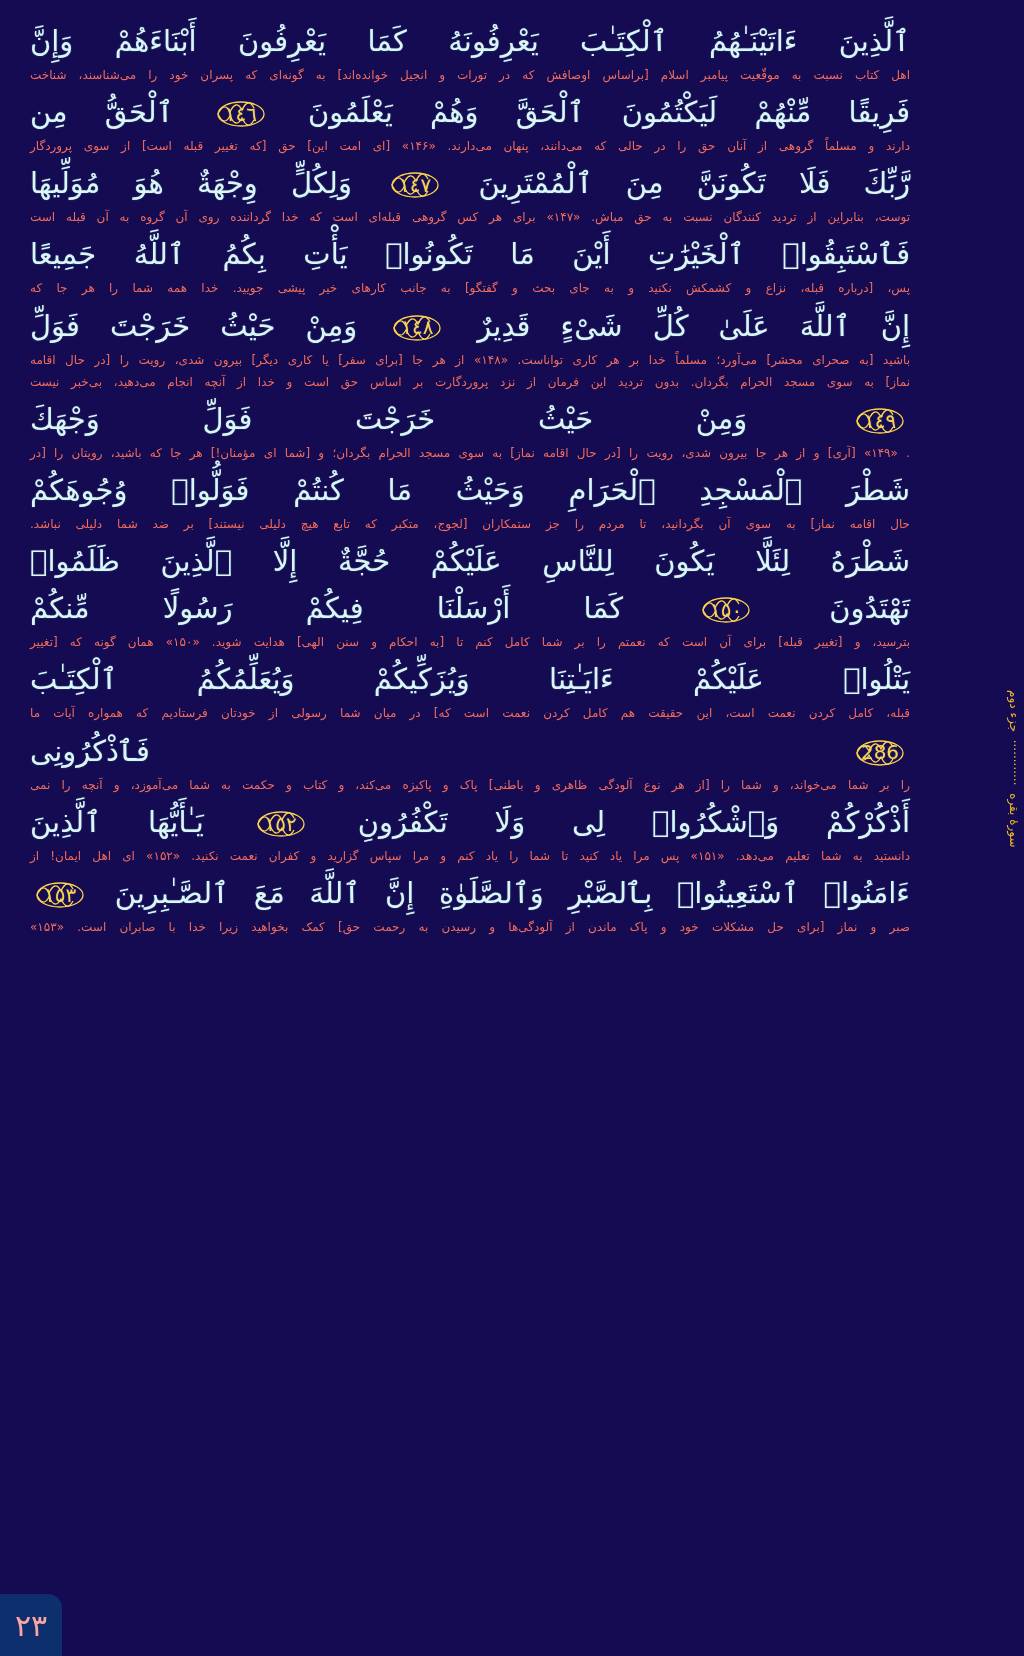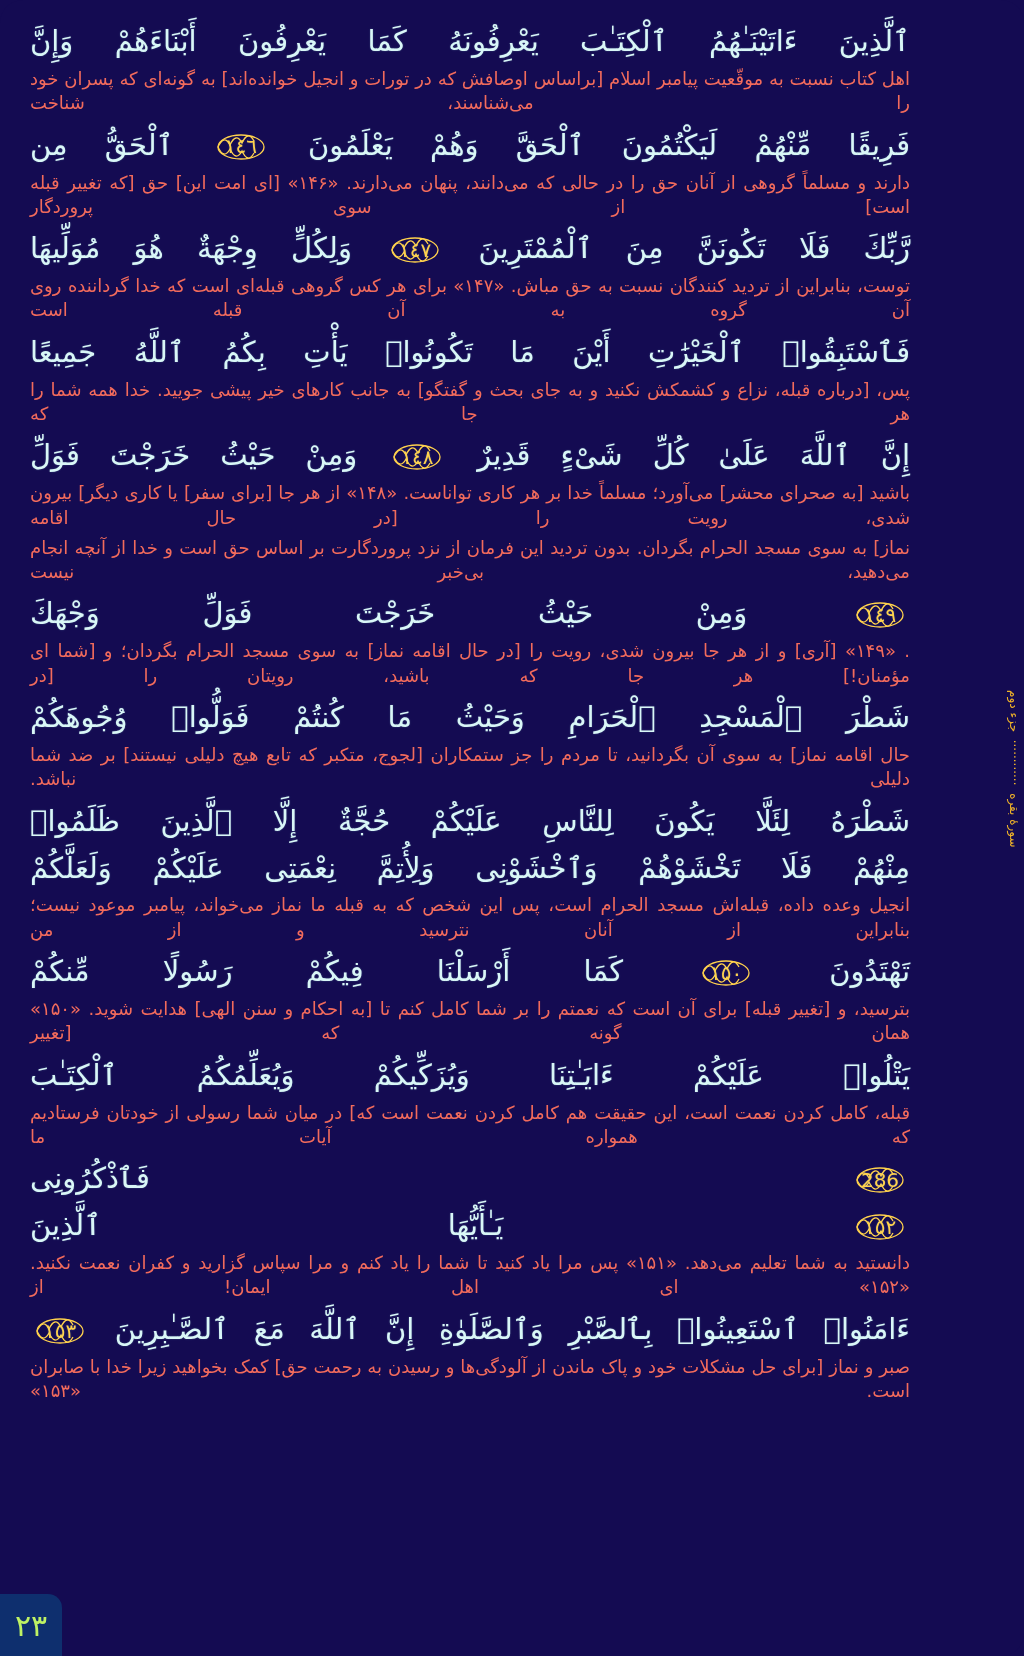--- a/index.html
+++ b/index.html
@@ -35,21 +35,21 @@
     letter-spacing:0px;
     direction:rtl;
     text-align:justify;
     text-align-last:justify;
     white-space:normal;
     text-shadow:0 0 2px rgba(180,255,255,.25);
   }
   .translation{
     color:#f26b5c;
     font-family:"DejaVu Sans", sans-serif;
-    font-size:18px;
+    font-size:12px;
     line-height:1.35;
     direction:rtl;
     text-align:justify;
     text-align-last:justify;
     margin-top:2px;
     margin-bottom:6px;
     letter-spacing:-0.2px;
   }
   .ayah-num{
     display:inline-block;
@@ -85,21 +85,21 @@
   .side-label .sep{color:#f0b429;}
   
   .page-num{
     position:absolute;
     left:0;
     bottom:0;
     width:62px;height:62px;
     background:#0e2f6e;
     border-top-right-radius:14px;
     display:flex;align-items:center;justify-content:center;
-    color:#bef264;
+    color:#fca5a5;
     font-size:30px;
     font-family:"DejaVu Sans", sans-serif;
   }
 </style>
 </head>
 <body>
 
 <div class="page">
 
   <div class="column">
@@ -191,24 +191,20 @@
 
     <div class="verse-block">
       <div class="arabic">شَطْرَ ٱلْمَسْجِدِ ٱلْحَرَامِ وَحَيْثُ مَا كُنتُمْ فَوَلُّوا۟ وُجُوهَكُمْ</div>
       <div class="translation">حال اقامه نماز] به سوی آن بگردانید، تا مردم را جز ستمکاران [لجوج، متکبر که تابع هیچ دلیلی نیستند] بر ضد شما دلیلی نباشد.</div>
     </div>
 
     <div class="verse-block">
       <div class="arabic">شَطْرَهُ لِئَلَّا يَكُونَ لِلنَّاسِ عَلَيْكُمْ حُجَّةٌ إِلَّا ٱلَّذِينَ ظَلَمُوا۟</div>
     </div>
 
-    <div class="verse-block">
-      <div class="arabic">مِنْهُمْ فَلَا تَخْشَوْهُمْ وَٱخْشَوْنِى وَلِأُتِمَّ نِعْمَتِى عَلَيْكُمْ وَلَعَلَّكُمْ</div>
-      <div class="translation">انجیل وعده داده، قبله‌اش مسجد الحرام است، پس این شخص که به قبله ما نماز می‌خواند، پیامبر موعود نیست؛ بنابراین از آنان نترسید و از من</div>
-    </div>
 
     <div class="verse-block">
       <div class="arabic">
         <span>تَهْتَدُونَ</span>
         <span class="ayah-num">
           <svg width="52" height="32" viewBox="0 0 52 32" aria-hidden="true">
             <g fill="none" stroke="#ffd24d" stroke-width="1.3">
               <ellipse cx="26" cy="16" rx="23" ry="12"></ellipse>
               <path d="M3 16 q6 -13 12 -2 q6 -13 12 -2 q6 -13 12 -2"></path>
               <path d="M3 16 q6 13 12 2 q6 13 12 2 q6 13 12 2"></path>
@@ -233,24 +229,26 @@
             <g fill="none" stroke="#ffd24d" stroke-width="1.3">
               <ellipse cx="26" cy="16" rx="23" ry="12"></ellipse>
               <path d="M3 16 q6 -13 12 -2 q6 -13 12 -2 q6 -13 12 -2"></path>
               <path d="M3 16 q6 13 12 2 q6 13 12 2 q6 13 12 2"></path>
             </g>
           </svg>
           <span>286</span>
         </span>
         <span>فَٱذْكُرُونِى</span>
       </div>
-    </div>
-
-    <div class="verse-block">
-      <div class="arabic">
+      <div class="translation">را بر شما می‌خواند، و شما را [از هر نوع آلودگی ظاهری و باطنی] پاک و پاکیزه می‌کند، و کتاب و حکمت به شما می‌آموزد، و آنچه را نمی‌</div>
+    </div>
+
+    <div class="verse-block">
+      <div class="arabic">
+        <span>أَذْكُرْكُمْ وَٱشْكُرُوا۟ لِى وَلَا تَكْفُرُونِ</span>
         <span class="ayah-num">
           <svg width="52" height="32" viewBox="0 0 52 32" aria-hidden="true">
             <g fill="none" stroke="#ffd24d" stroke-width="1.3">
               <ellipse cx="26" cy="16" rx="23" ry="12"></ellipse>
               <path d="M3 16 q6 -13 12 -2 q6 -13 12 -2 q6 -13 12 -2"></path>
               <path d="M3 16 q6 13 12 2 q6 13 12 2 q6 13 12 2"></path>
             </g>
           </svg>
           <span>١٥٢</span>
         </span>

